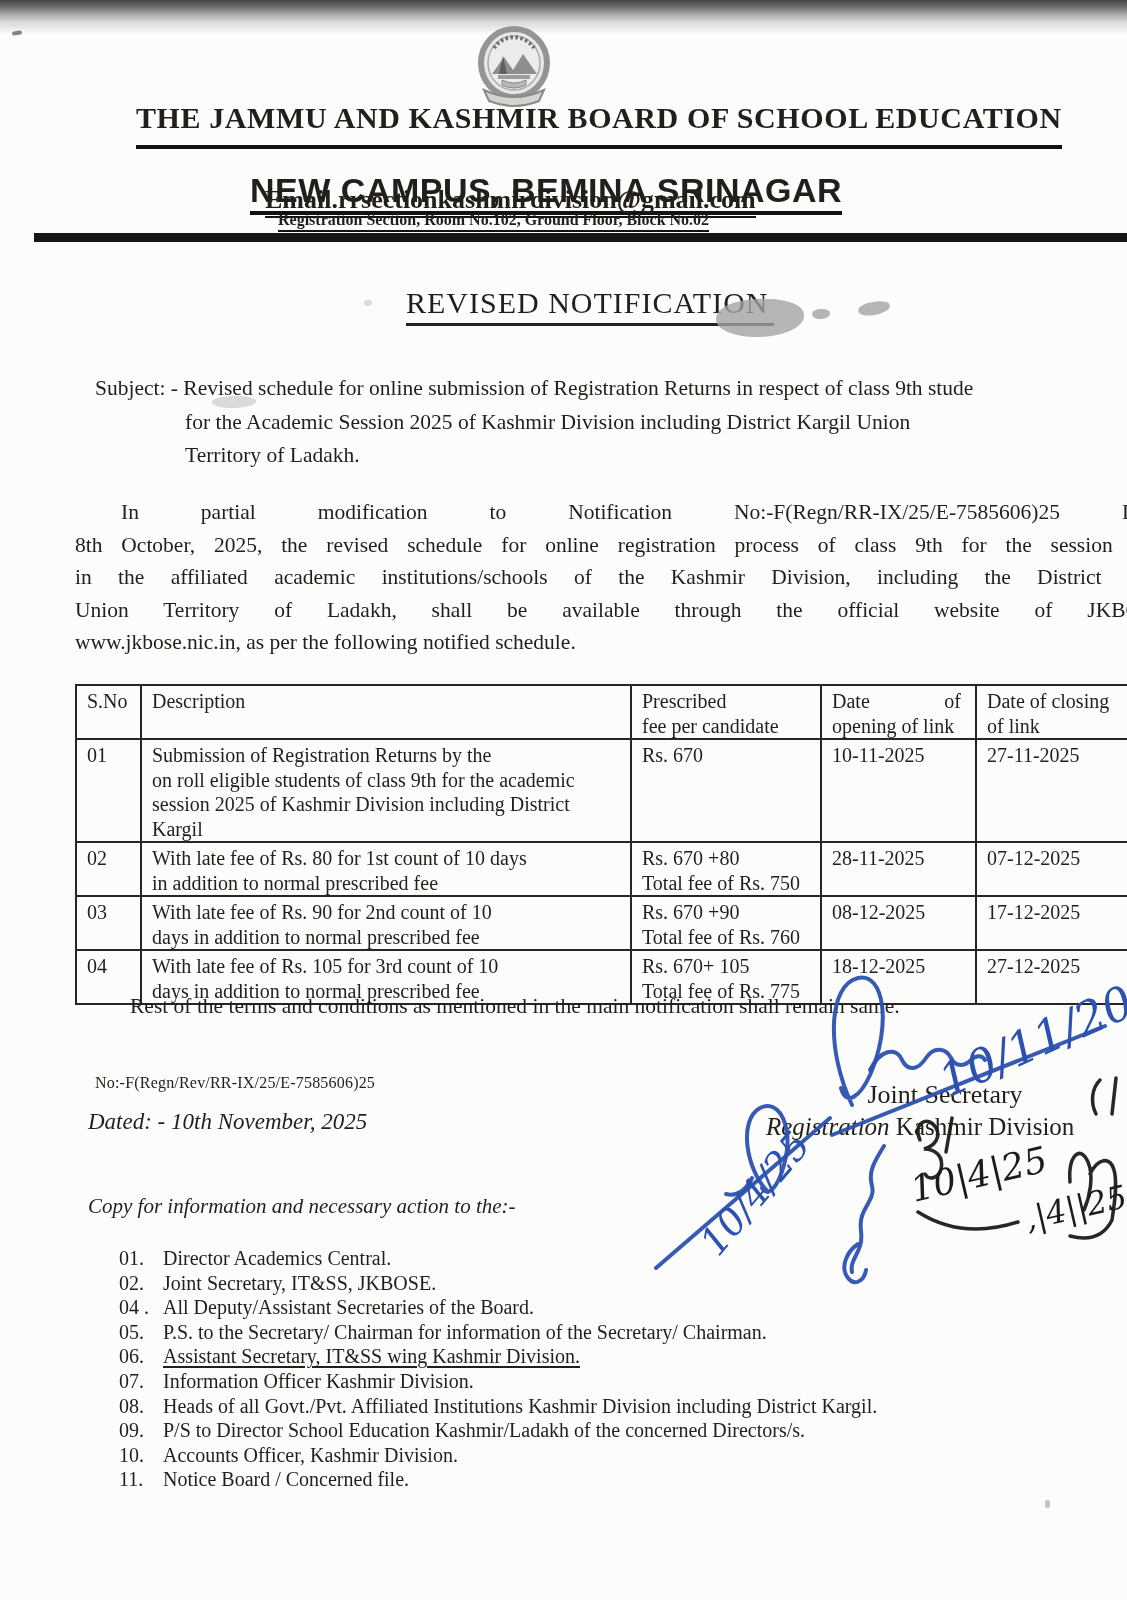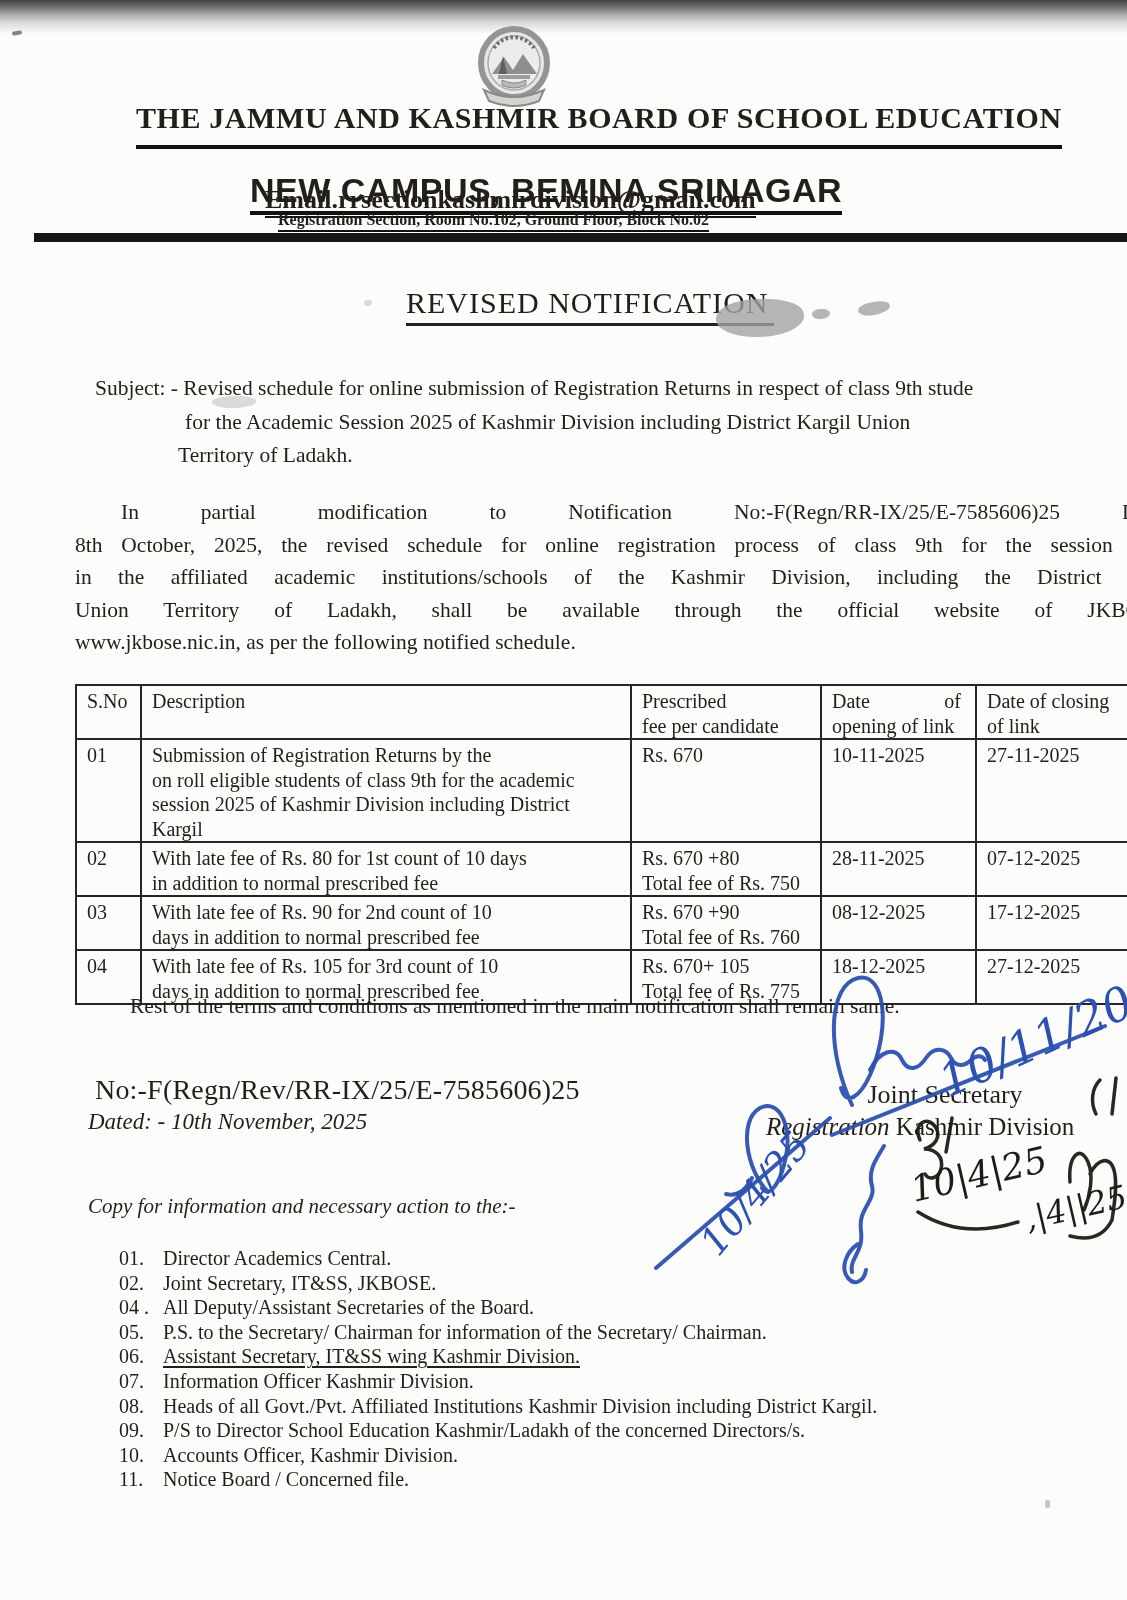--- a/index.html
+++ b/index.html
@@ -23,39 +23,39 @@
   .campus{top:143px;left:250px;font-family:"Liberation Sans",sans-serif;font-size:34px;font-weight:bold;letter-spacing:.5px;border-bottom:4px solid #121212;padding-bottom:1px;margin-top:28px;}
   .email{top:185px;left:265px;font-size:26px;font-weight:bold;border-bottom:2.5px solid #121212;padding-bottom:1px;}
   .section-line{top:211px;left:278px;font-size:16px;font-weight:bold;border-bottom:2.5px solid #121212;padding-bottom:1px;}
   .rule{position:absolute;top:233px;left:34px;width:1093px;height:9px;background:#161616;}
   
   .notice-title{top:286px;left:406px;font-size:30px;letter-spacing:1px;border-bottom:3px solid #222;padding:0 6px 3px 0;}
   
   .subj{font-size:21.5px;}
   .subj1{top:376px;left:95px;}
   .subj2{top:410px;left:185px;}
-  .subj3{top:443px;left:178px;text-align:center;}
+  .subj3{top:443px;left:185px;text-align:center;}
   
   .para{position:absolute;top:496px;left:75px;width:1078px;font-size:21.5px;line-height:32.6px;}
   .jline{text-align:justify;text-align-last:justify;}
   .jline.first{text-indent:46px;}
   .lastline{text-align:left;}
   
   .tblwrap{position:absolute;top:684px;left:75px;}
   table{border-collapse:collapse;table-layout:fixed;width:1115px;}
   col.c1{width:65px;}col.c2{width:490px;}col.c3{width:190px;}col.c4{width:155px;}col.c5{width:215px;}
   th,td{border:2px solid #262626;vertical-align:top;padding:3px 6px 0 10px;
         font-size:20px;font-weight:normal;line-height:24.5px;text-align:left;}
   tr.h-head{height:53px;}
   tr.h-r1{height:101px;}
   tr.h-r2,tr.h-r3,tr.h-r4{height:50px;}
   .split{display:flex;justify-content:space-between;padding-right:8px;}
   
   .table-note{top:994px;left:130px;font-size:21.5px;}
-  .ref-no{top:1074px;left:95px;font-size:28px;letter-spacing:.2px;}
+  .ref-no{top:1074px;left:95px;font-size:16px;letter-spacing:.2px;}
   .ref-date{top:1109px;left:88px;font-size:23px;font-style:italic;}
   .sig-title{top:1080px;left:805px;width:280px;text-align:center;font-size:26px;}
   .sig-dept{top:1113px;left:766px;font-size:25px;}
   .sig-dept .it{font-style:italic;}
   
   .copy-line{top:1194px;left:88px;font-size:21px;font-style:italic;}
   .dist{position:absolute;top:1246px;left:88px;font-size:20px;line-height:24.6px;}
   .dist-item{white-space:nowrap;}
   .dist-no{display:inline-block;min-width:44px;margin-left:31px;}
   .u{text-decoration:underline;text-decoration-thickness:2px;text-underline-offset:3px;}

